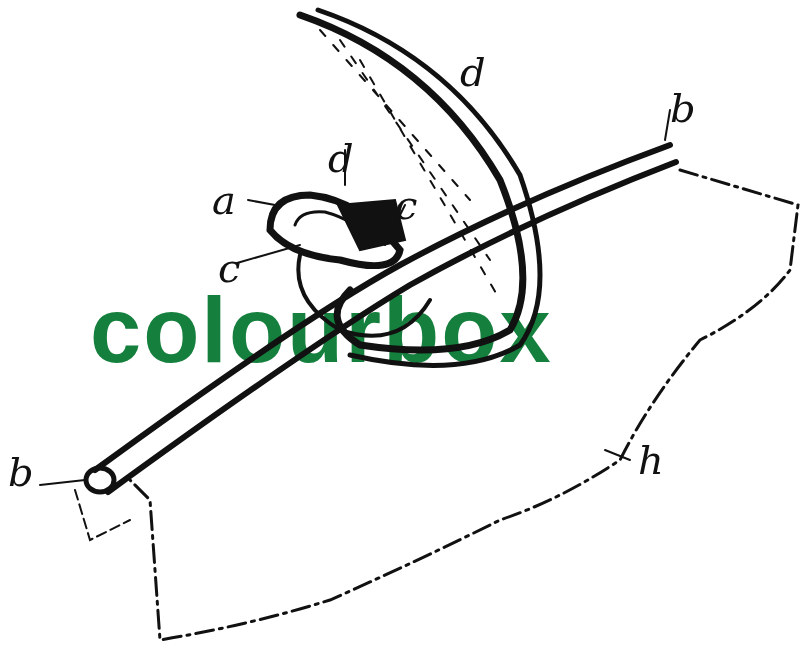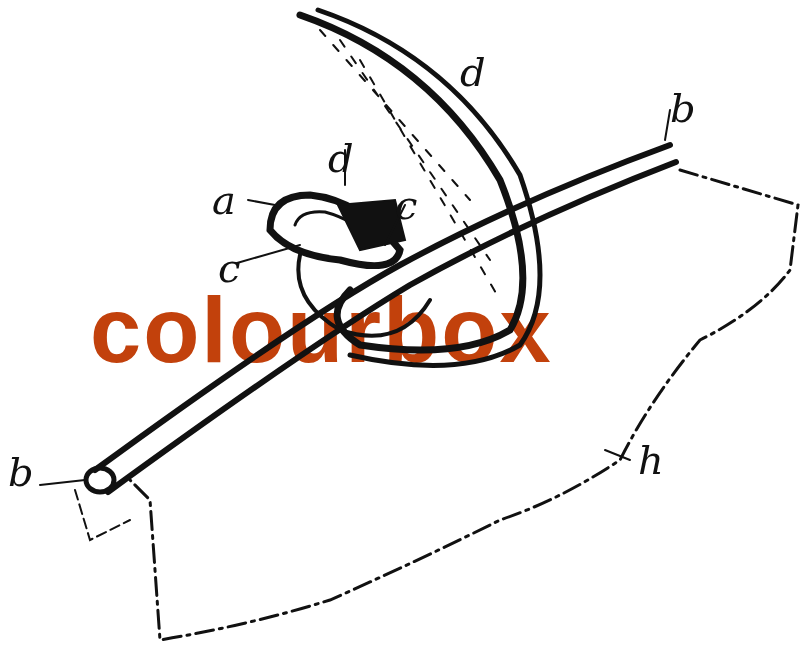--- a/index.html
+++ b/index.html
@@ -1,19 +1,19 @@
 <!DOCTYPE html>
 <html><head>
 <meta charset="utf-8">
 <style>
   html,body{margin:0;padding:0;background:#fff;}
   .canvas{position:relative;width:800px;height:647px;overflow:hidden;background:#fff;}
   svg{position:absolute;left:0;top:0;}
   .lbl{position:absolute;font-family:"DejaVu Serif",serif;font-style:italic;font-size:40px;color:#111;line-height:1;}
-  .wm{position:absolute;left:90px;top:278px;font-family:"Liberation Sans",sans-serif;font-weight:bold;font-size:92px;color:#c2410c;letter-spacing:2px;}
+  .wm{position:absolute;left:90px;top:278px;font-family:"Liberation Sans",sans-serif;font-weight:bold;font-size:92px;color:#15803d;letter-spacing:2px;}
 </style>
 </head>
 <body>
 
 <div class="canvas">
   <div class="wm">colourbox</div>
   <svg width="800" height="647" viewBox="0 0 800 647" fill="none" stroke="#111" stroke-linecap="round">
 
     <path d="M680 170 L798 205 L790 270 Q760 310 700 340 Q650 400 620 460 Q560 500 500 520 Q420 560 330 600 Q250 625 160 640 L150 500 L130 480" stroke-width="3" stroke-dasharray="18 6 3 6"></path>
     <path d="M75 490 L90 540 L130 520" stroke-width="2" stroke-dasharray="10 5"></path>

